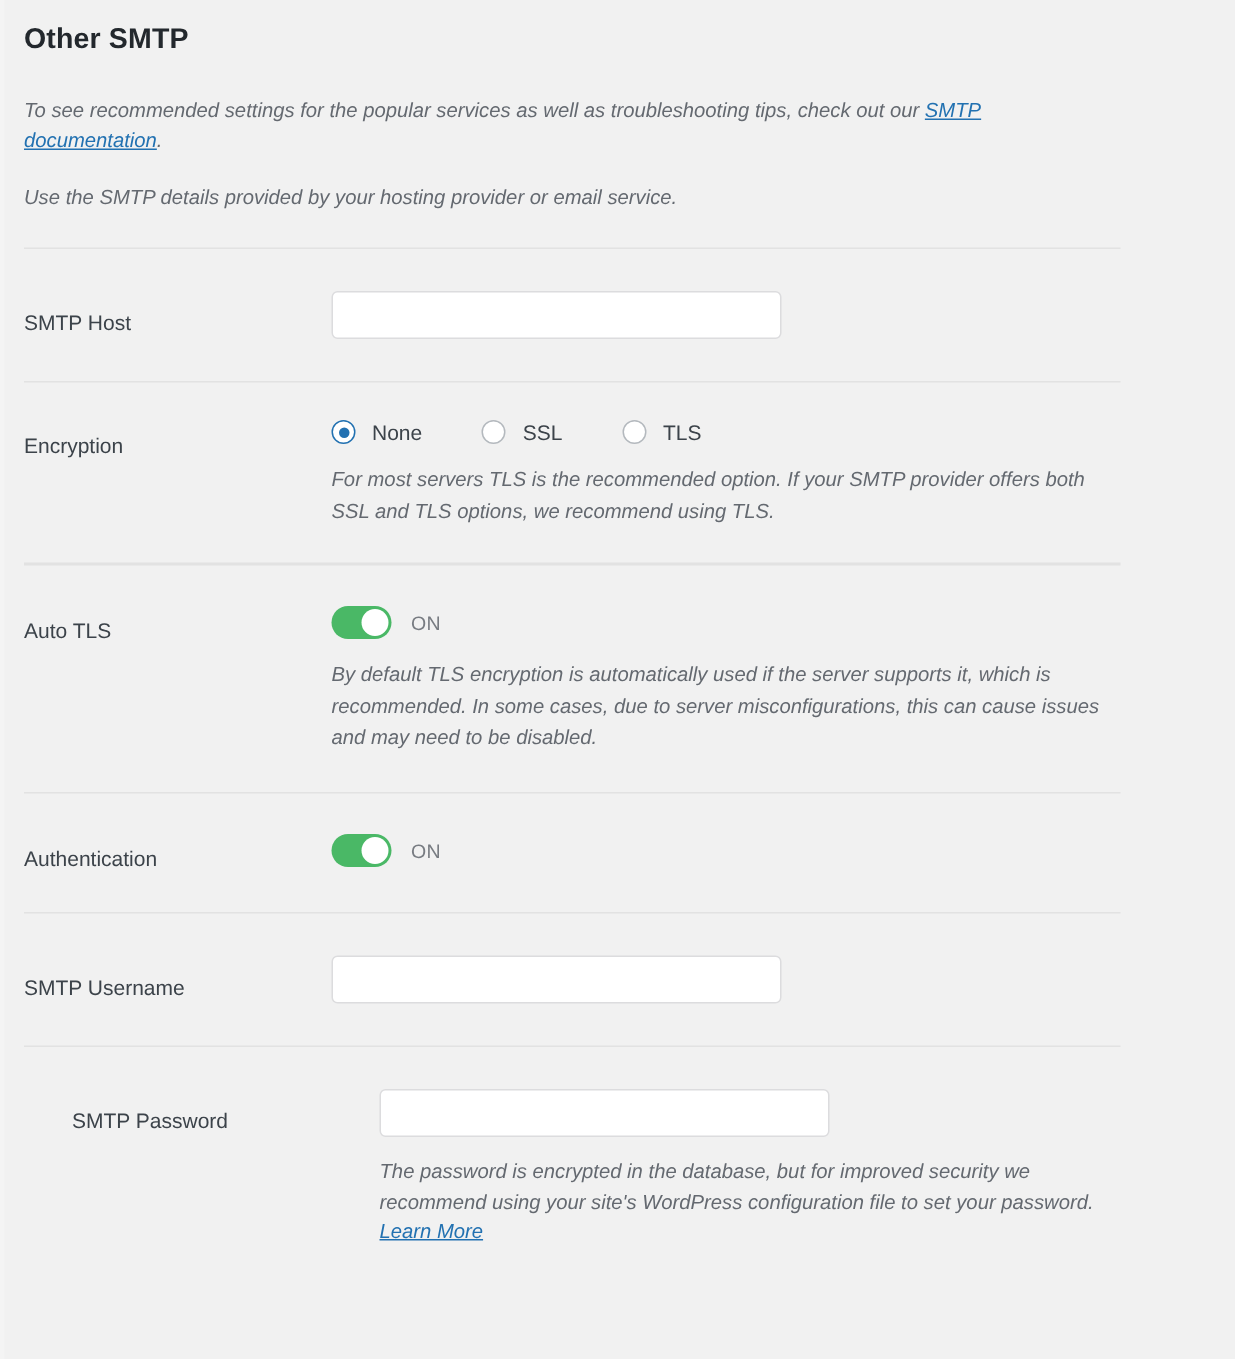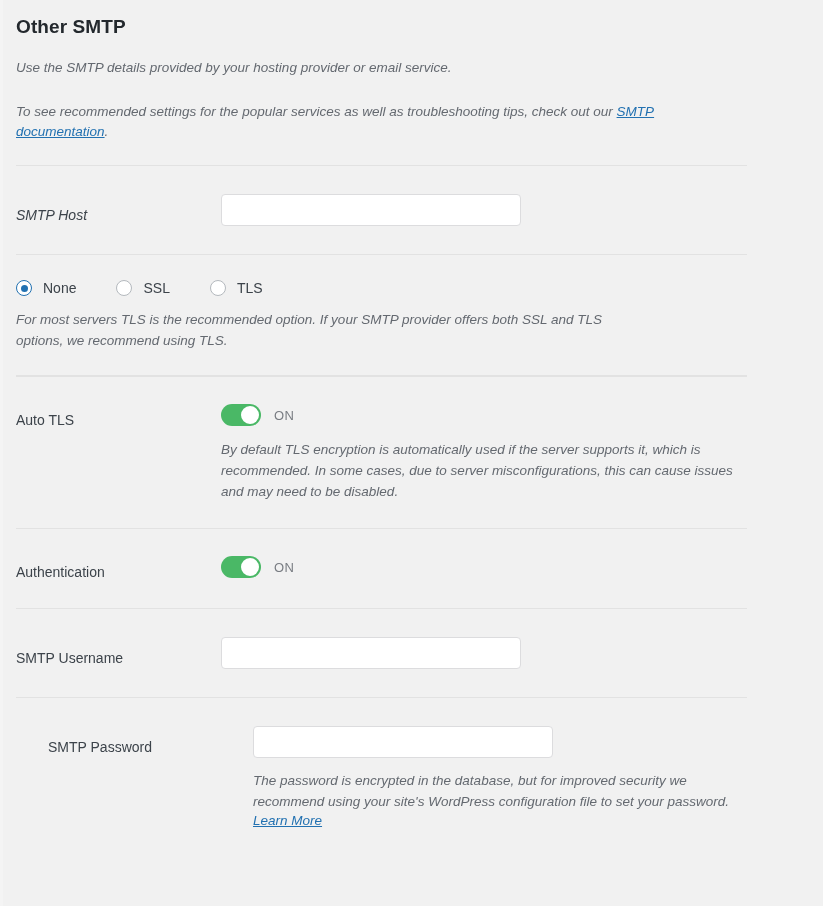--- a/index.html
+++ b/index.html
@@ -78,21 +78,21 @@
     line-height: 20px;
     padding-top: 0;
   }
   .row-field {
     flex: 1 1 auto;
     min-width: 0;
   }
 
   
   .row-host      { padding-top: 28px; padding-bottom: 28px; }
-  .row-host .row-label { padding-top: 11px; font-style: italic; }
+  .row-host .row-label { padding-top: 11px; }
 
   .row-encryption { padding-top: 25px; padding-bottom: 24px; }
   .row-encryption .row-label { padding-top: 7px; }
 
   .row-port      { padding-top: 28px; padding-bottom: 28px; }
   .row-port .row-label { padding-top: 11px; }
 
   .row-autotls   { padding-top: 27px; padding-bottom: 26px; }
   .row-autotls .row-label { padding-top: 6px; }
 
@@ -215,37 +215,38 @@
 </style>
 </head>
 <body>
 
 <div class="left-edge"></div>
 
 <div class="page">
 
   <div class="section-head">
     <h1 class="section-title">Other SMTP</h1>
+    <p class="section-desc second"><span>To see recommended settings for the popular services as well as troubleshooting tips, check out our </span><a class="doc-link">SMTP documentation</a><span>.</span></p>
     <p class="section-desc">Use the SMTP details provided by your hosting provider or email service.</p>
-    <p class="section-desc second"><span>To see recommended settings for the popular services as well as troubleshooting tips, check out our </span><a class="doc-link">SMTP documentation</a><span>.</span></p>
   </div>
 
   <div style="height:23px"></div>
   <div class="divider"></div>
 
   <div class="row row-host">
     <div class="row-label">SMTP Host</div>
     <div class="row-field">
       <input class="text-input wide" type="text" value="" style="">
     </div>
   </div>
 
   <div class="divider"></div>
 
   <div class="row row-encryption">
+    <div class="row-label">Encryption</div>
     <div class="row-field">
       <div class="radio-group">
         <label class="radio-item checked">
           <span class="radio-circle"></span>
           <span class="radio-label">None</span>
         </label>
         <label class="radio-item">
           <span class="radio-circle"></span>
           <span class="radio-label">SSL</span>
         </label>

